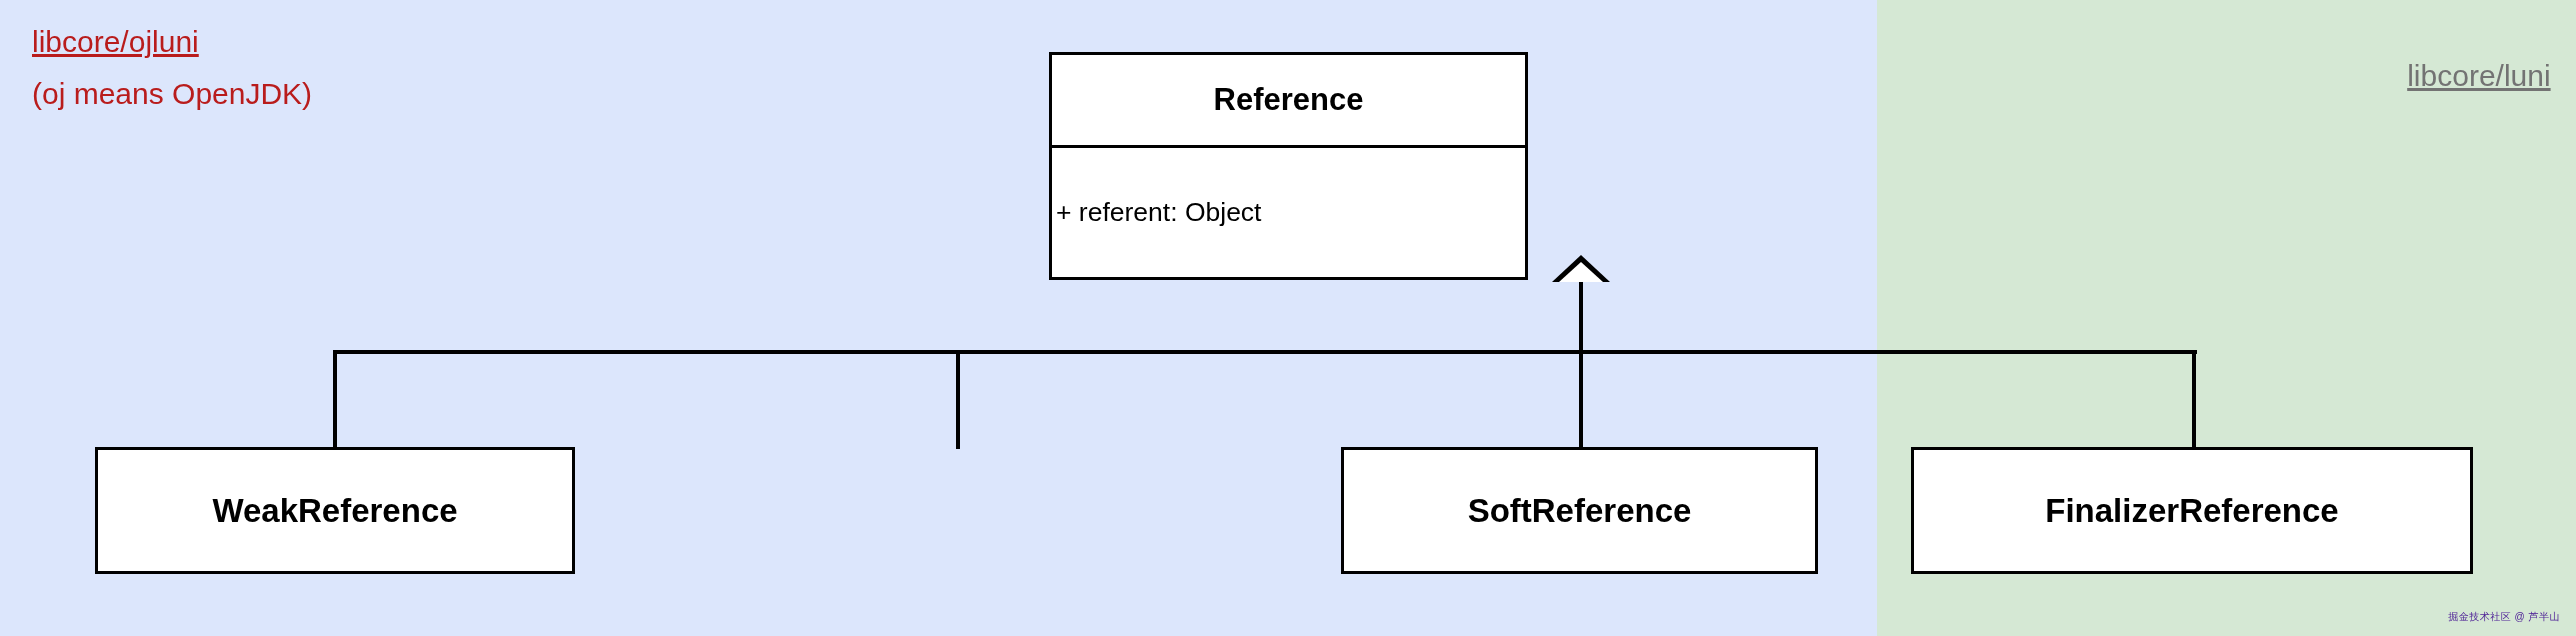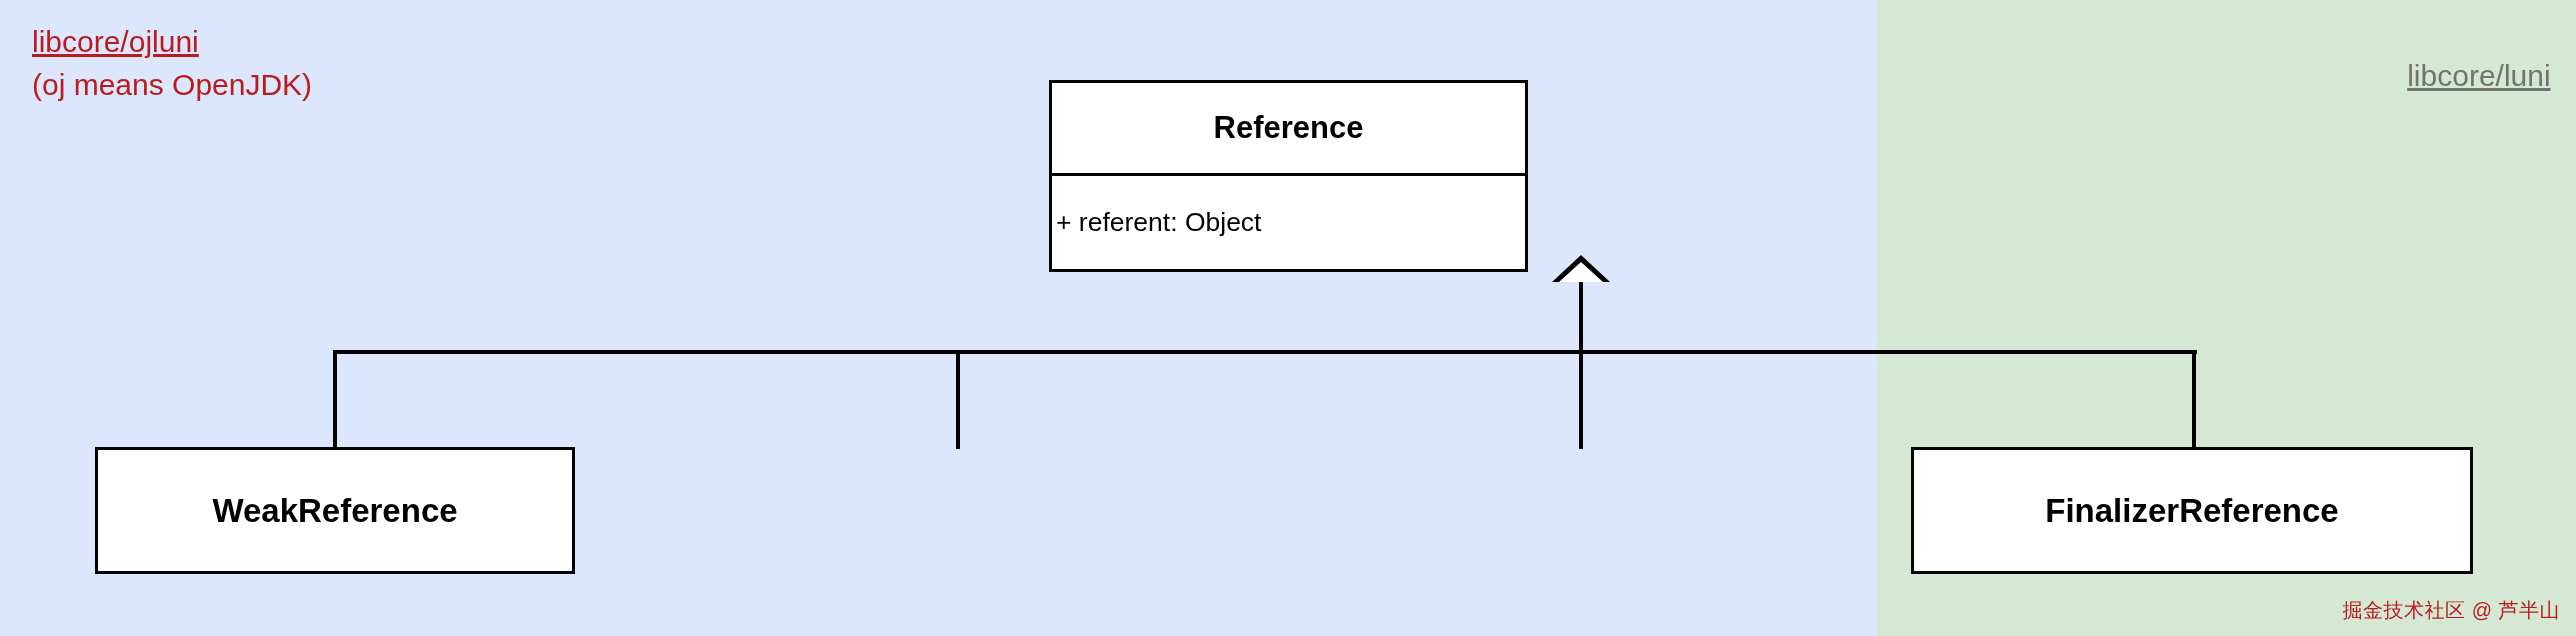--- a/index.html
+++ b/index.html
@@ -51,21 +51,21 @@
     color: #737373;
     text-align: right;
   }
   .panel-label .link {
     text-decoration: underline;
     display: block;
   }
   .panel-label .note {
     display: block;
     text-decoration: none;
-    margin-top: 9px;
+    margin-top: 18px;
   }
   
   .uml-class {
     position: absolute;
     box-sizing: border-box;
     background: #ffffff;
     border: 3.7px solid #000000;
     display: flex;
     flex-direction: column;
   }
@@ -83,23 +83,23 @@
     display: flex;
     align-items: center;
     border-top: 3.7px solid #000000;
     padding-left: 4px;
     color: #000000;
     white-space: nowrap;
   }
   
   #class-reference {
     left: 1049px;
-    top: 80px;
+    top: 52px;
     width: 479px;
-    height: 192px;
+    height: 228px;
   }
   #class-reference .uml-compartment-name {
     height: 90px;
     font-size: 31px;
   }
   #class-reference .uml-compartment-attrs {
     font-size: 26.5px;
     font-weight: normal;
   }
   
@@ -170,22 +170,22 @@
     height: 0;
     border-left: 22px solid transparent;
     border-right: 22px solid transparent;
     border-bottom: 20.7px solid #ffffff;
   }
   
   #watermark {
     position: absolute;
     right: 16px;
     bottom: 11.7px;
-    font-size: 20px;
-    color: #b91c1c;
+    font-size: 10px;
+    color: #4c1d95;
     white-space: nowrap;
     letter-spacing: 0.5px;
   }
 </style>
 </head>
 <body>
 
 <div id="canvas">
 
   <div class="panel" id="panel-ojluni"></div>
@@ -211,20 +211,23 @@
   </div>
 
   <div class="uml-class" id="class-reference">
     <div class="uml-compartment-name">Reference</div>
     <div class="uml-compartment-attrs">+ referent: Object</div>
   </div>
 
   <div class="uml-class uml-subclass" id="class-weakreference">
     <div class="uml-compartment-name">WeakReference</div>
   </div>
+  <div class="uml-class uml-subclass" id="class-softreference">
+    <div class="uml-compartment-name">SoftReference</div>
+  </div>
   <div class="uml-class uml-subclass" id="class-finalizerreference">
     <div class="uml-compartment-name">FinalizerReference</div>
   </div>
 
   <div id="watermark">掘金技术社区 @ 芦半山</div>
 
 </div>
 
 
 </body></html>

